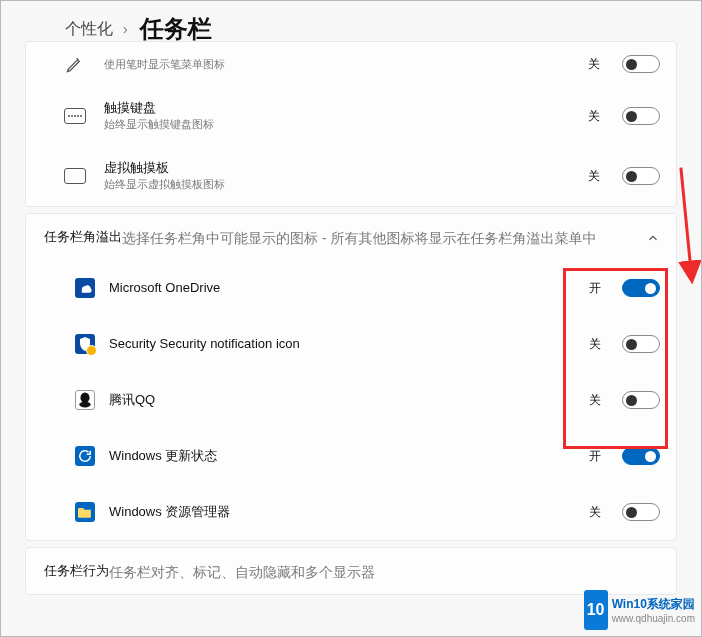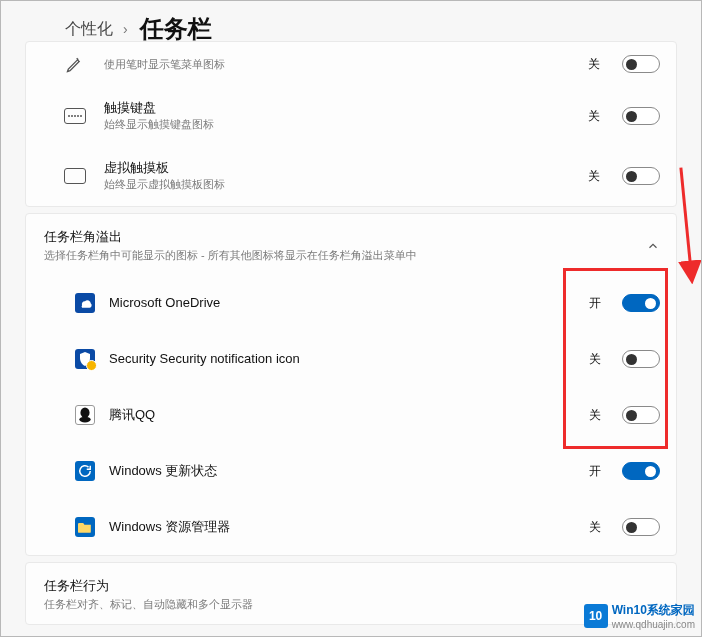--- a/index.html
+++ b/index.html
@@ -63,23 +63,23 @@
     background: #333; top: 2.5px; left: 3px;
   }
   .toggle.on { background: #0067c0; border-color: #0067c0; }
   .toggle.on::after { background: #fff; left: auto; right: 3px; }
 
   .section-head {
     display: flex; align-items: center;
     padding: 14px 16px 12px 18px;
     gap: 10px;
   }
-  .section-head .labels { flex: 1; display: flex; flex-direction: column; }
+  .section-head .labels { flex: 1; display: flex; }
   .section-head .title { font-size: 13px; color: #111; }
-  .section-head .sub   { font-size: 11px; color: #7a7a7a; margin-top: 2px; }
+  .section-head .sub   { font-size: 14px; color: #7a7a7a; margin-top: 2px; }
   .chevron { width: 14px; color: #555; }
 
   .overflow-items .row { padding-left: 48px; height: 56px; gap: 13px; }
   .overflow-items .icon-slot { width: 22px; height: 22px; }
 
   .app-icon {
     width: 20px; height: 20px; border-radius: 3px;
     display: flex; align-items: center; justify-content: center;
     font-size: 11px; color: #fff;
   }
@@ -113,24 +113,24 @@
     transform: rotate(-25deg);
   }
 
   .watermark {
     position: absolute;
     right: 6px; bottom: 6px;
     display: flex; align-items: center; gap: 4px;
     font-size: 12px;
   }
   .wm-logo {
-    width: 24px; height: 24px; border-radius: 3px;
+    width: 24px; height: 40px; border-radius: 3px;
     background: #0a7ad6; color: #fff;
     display: flex; align-items: center; justify-content: center;
-    font-weight: bold; font-size: 12px;
+    font-weight: bold; font-size: 16px;
   }
   .wm-brand { color: #0067c0; font-weight: 600; }
   .wm-url { color: #888; font-size: 10px; }
 </style>
 </head>
 <body>
 
 <div class="breadcrumb">
   <span class="p">个性化</span>
   <span class="sep">›</span>

